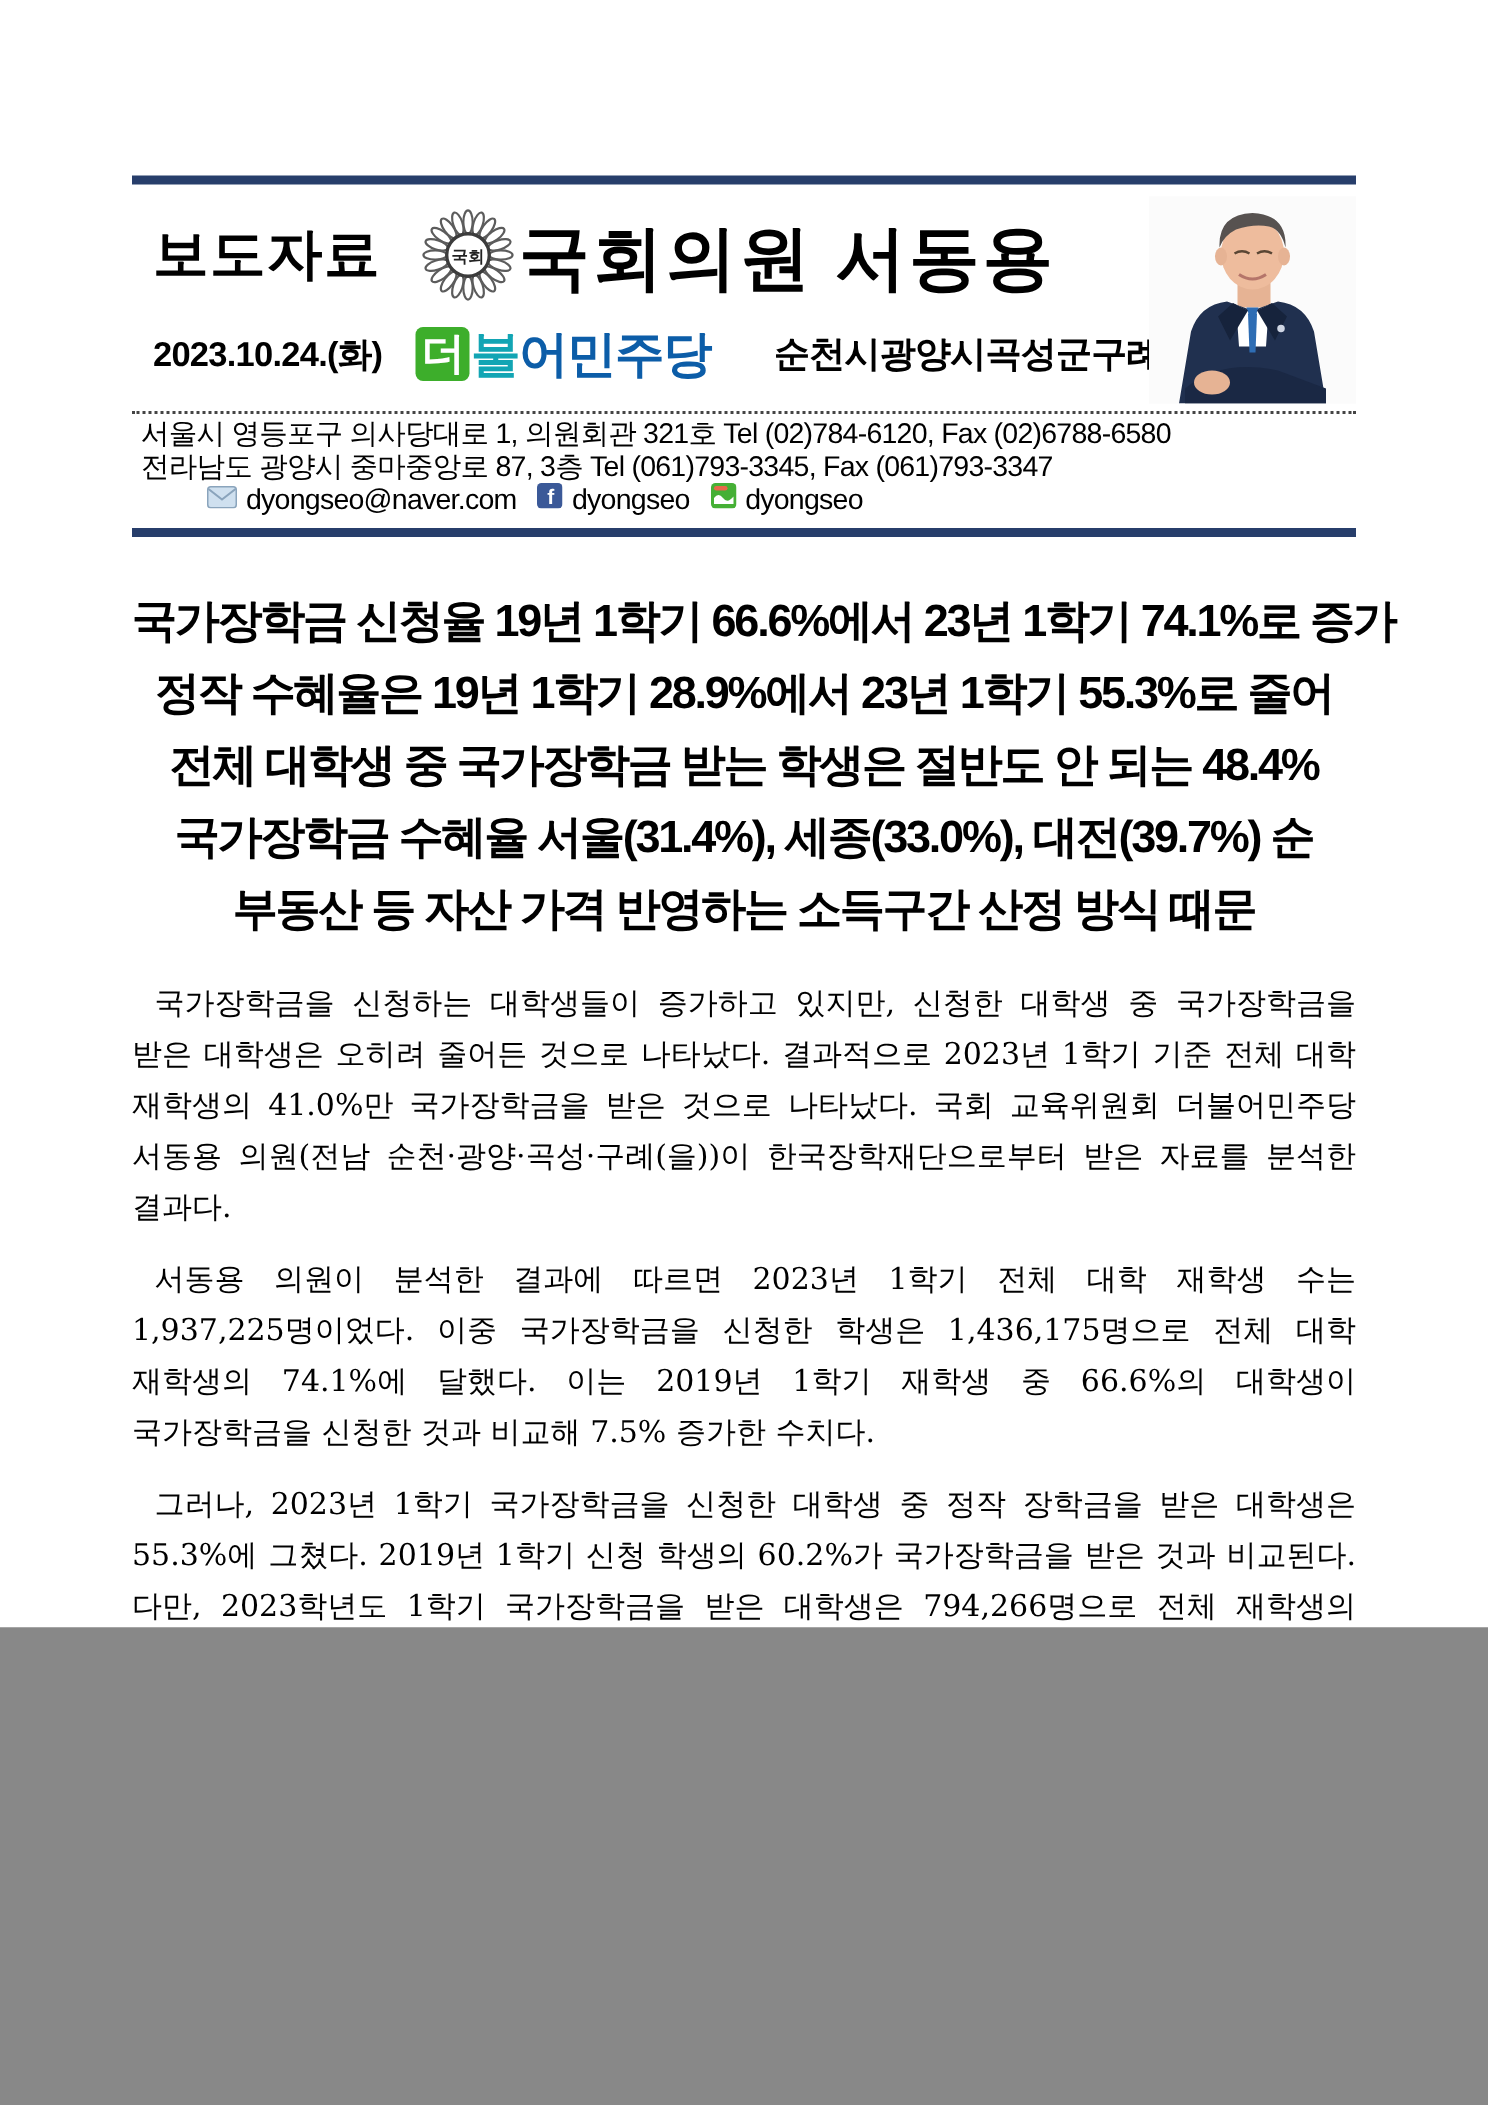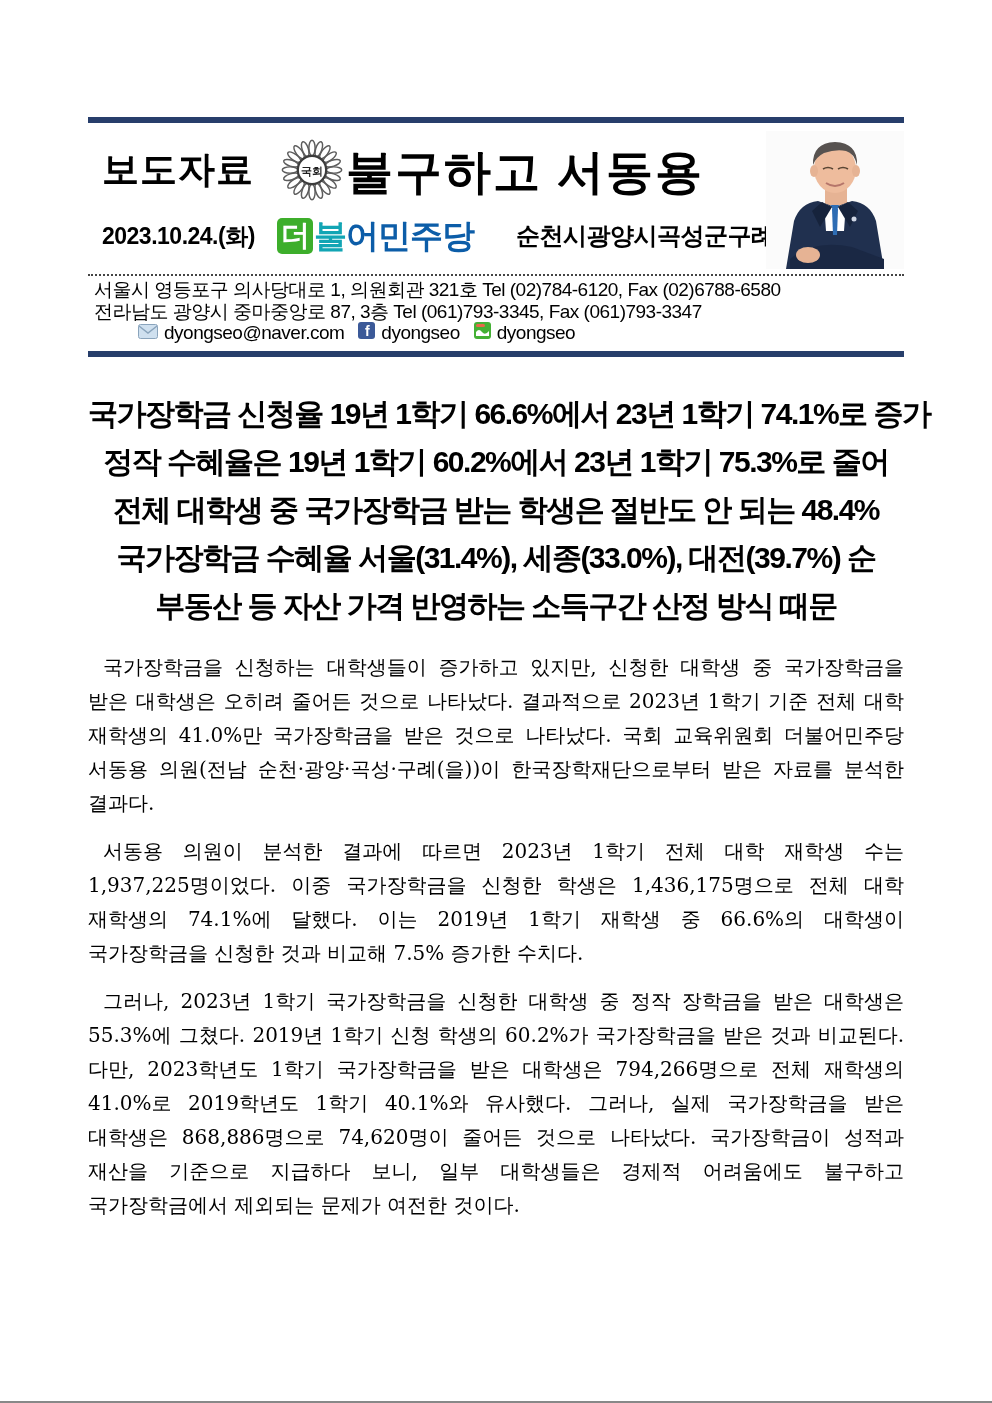--- a/index.html
+++ b/index.html
@@ -1,18 +1,18 @@
 <!DOCTYPE html>
 <html lang="ko"><head>
 <meta charset="utf-8">
 <style>
   html,body { margin:0; padding:0; background:#888; }
   .page {
     position:relative;
-    width:992px; height:1401px;
+    width:992px; height:1085px;
     background:#ffffff;
     margin:0 auto;
     font-family:"Liberation Sans", sans-serif;
     color:#000;
     overflow:hidden;
     text-decoration:underline;
   }
   .content {
     position:absolute; left:88px; top:117px; width:816px;
   }
@@ -119,21 +119,21 @@
             <use href="#petal" transform="rotate(252 35 35)"></use>
             <use href="#petal" transform="rotate(270 35 35)"></use>
             <use href="#petal" transform="rotate(288 35 35)"></use>
             <use href="#petal" transform="rotate(306 35 35)"></use>
             <use href="#petal" transform="rotate(324 35 35)"></use>
             <use href="#petal" transform="rotate(342 35 35)"></use>
             <circle cx="35" cy="35" r="15.5" fill="#ffffff" stroke="#3c3c3c" stroke-width="2.4"></circle>
             <text x="35" y="40" text-anchor="middle" font-size="12" font-weight="bold" fill="#222" font-family="Liberation Sans, sans-serif">국회</text>
           </svg>
         </span>
-        <span class="member-name">불구하고 서동용</span>
+        <span class="member-name">국회의원 서동용</span>
       </div>
 
       <div class="photo">
         <svg width="138" height="138" viewBox="0 0 138 138">
           <rect width="138" height="138" fill="#fbfbfb"></rect>
 
           <rect x="59" y="52" width="22" height="22" fill="#e6b394"></rect>
 
           <path d="M20 138 L28 90 Q34 72 52 70 L69 76 L86 70 Q104 72 110 90 L118 138 Z" fill="#20304f"></path>
 
@@ -203,21 +203,21 @@
           </svg>
         </span>
         <span>dyongseo</span>
       </div>
     </div>
 
     <div class="rule-navy bottom"></div>
 
     <div class="headline">
       <div class="headline-line">국가장학금 신청율 19년 1학기 66.6%에서 23년 1학기 74.1%로 증가</div>
-      <div class="headline-line">정작 수혜율은 19년 1학기 60.2%에서 23년 1학기 75.3%로 줄어</div>
+      <div class="headline-line">정작 수혜율은 19년 1학기 28.9%에서 23년 1학기 55.3%로 줄어</div>
       <div class="headline-line">전체 대학생 중 국가장학금 받는 학생은 절반도 안 되는 48.4%</div>
       <div class="headline-line">국가장학금 수혜율 서울(31.4%), 세종(33.0%), 대전(39.7%) 순</div>
       <div class="headline-line">부동산 등 자산 가격 반영하는 소득구간 산정 방식 때문</div>
     </div>
 
     <div class="body-text">
       <p>국가장학금을 신청하는 대학생들이 증가하고 있지만, 신청한 대학생 중 국가장학금을 받은 대학생은 오히려 줄어든 것으로 나타났다. 결과적으로 2023년 1학기 기준 전체 대학 재학생의 41.0%만 국가장학금을 받은 것으로 나타났다. 국회 교육위원회 더불어민주당 서동용 의원(전남 순천·광양·곡성·구례(을))이 한국장학재단으로부터 받은 자료를 분석한 결과다.</p>
       <p>서동용 의원이 분석한 결과에 따르면 2023년 1학기 전체 대학 재학생 수는 1,937,225명이었다. 이중 국가장학금을 신청한 학생은 1,436,175명으로 전체 대학 재학생의 74.1%에 달했다. 이는 2019년 1학기 재학생 중 66.6%의 대학생이 국가장학금을 신청한 것과 비교해 7.5% 증가한 수치다.</p>
       <p>그러나, 2023년 1학기 국가장학금을 신청한 대학생 중 정작 장학금을 받은 대학생은 55.3%에 그쳤다. 2019년 1학기 신청 학생의 60.2%가 국가장학금을 받은 것과 비교된다. 다만, 2023학년도 1학기 국가장학금을 받은 대학생은 794,266명으로 전체 재학생의 41.0%로 2019학년도 1학기 40.1%와 유사했다. 그러나, 실제 국가장학금을 받은 대학생은 868,886명으로 74,620명이 줄어든 것으로 나타났다. 국가장학금이 성적과 재산을 기준으로 지급하다 보니, 일부 대학생들은 경제적 어려움에도 불구하고 국가장학금에서 제외되는 문제가 여전한 것이다.</p>
     </div>

